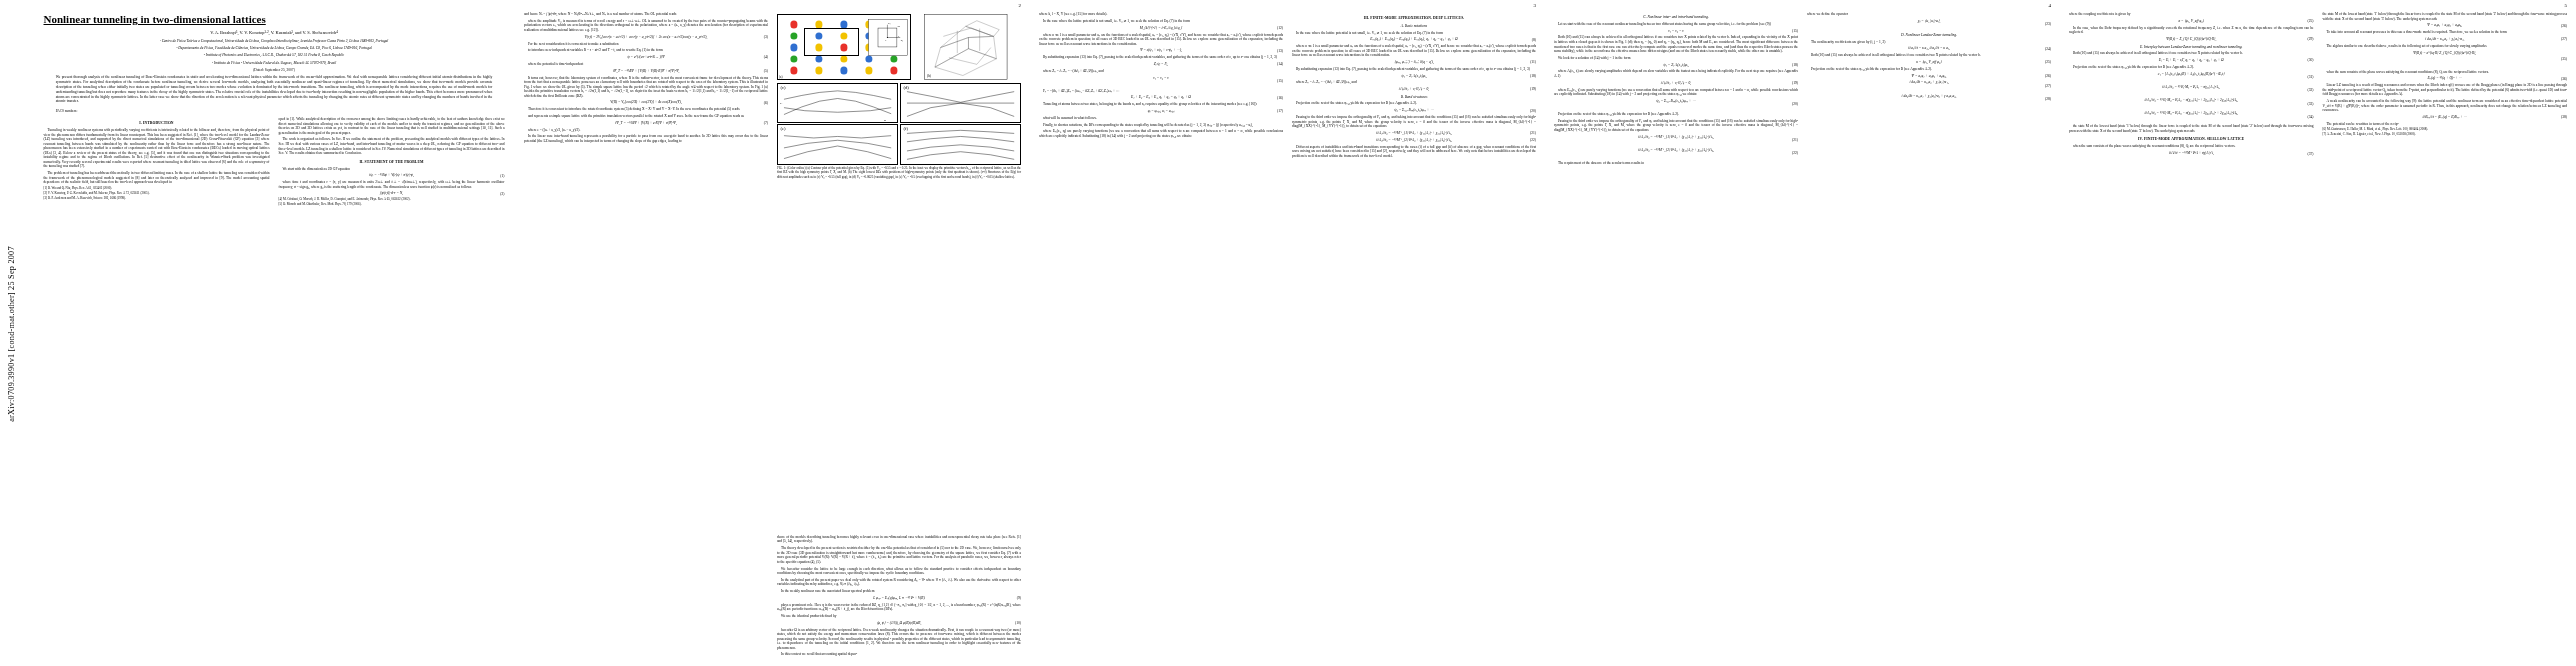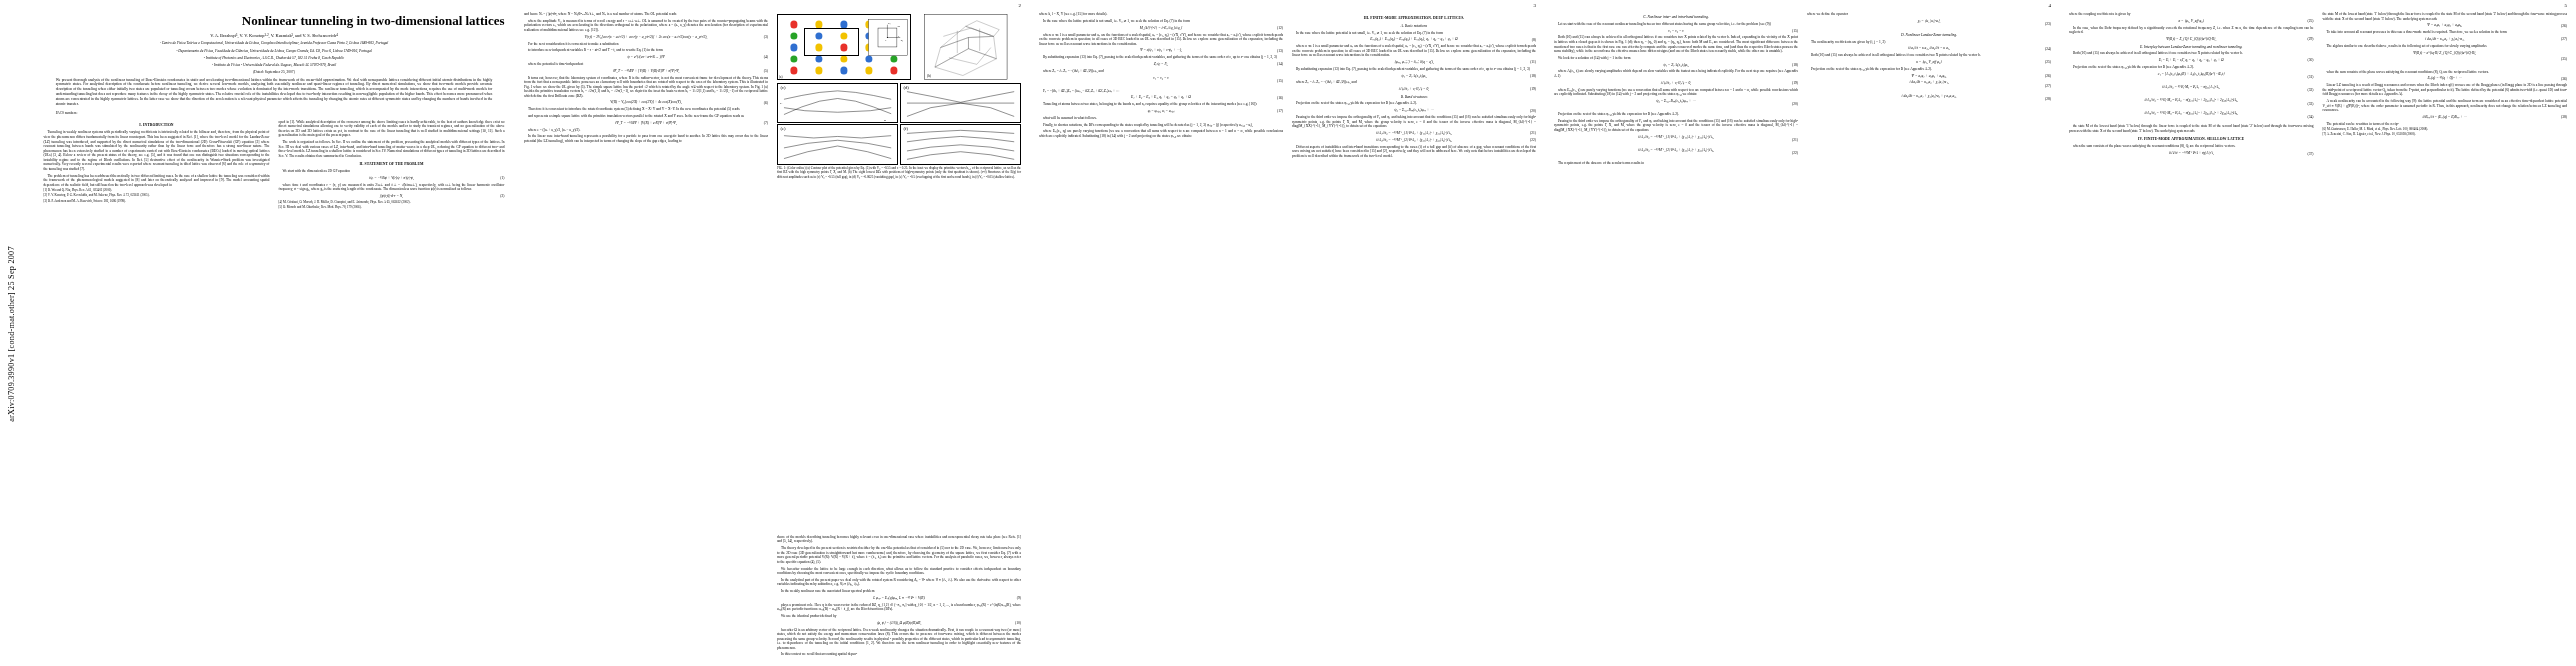--- a/index.html
+++ b/index.html
@@ -41,25 +41,26 @@
   .page.p3{ left:1030px; }
   .page.p4{ left:1545px; }
   .page.p5{ left:2060px; width:516px; }
 
   .pnum{
     position:absolute;
     top:3.3px; right:9px;
     font-size:5px;
   }
   .ptitle{
-    text-align:right;
-    font-size:13px;
+    text-align:left;
+    font-size:11px;
     font-weight:bold;
     line-height:1.25;
     margin:1.1px 0 3.3px 0;
+    text-decoration:underline;
   }
   .authors{
     text-align:center;
     font-size:4.4px;
     line-height:1.45;
     margin:0 5.6px 2.2px 5.6px;
   }
   .affil{
     text-align:center;
     font-size:3.6px;

